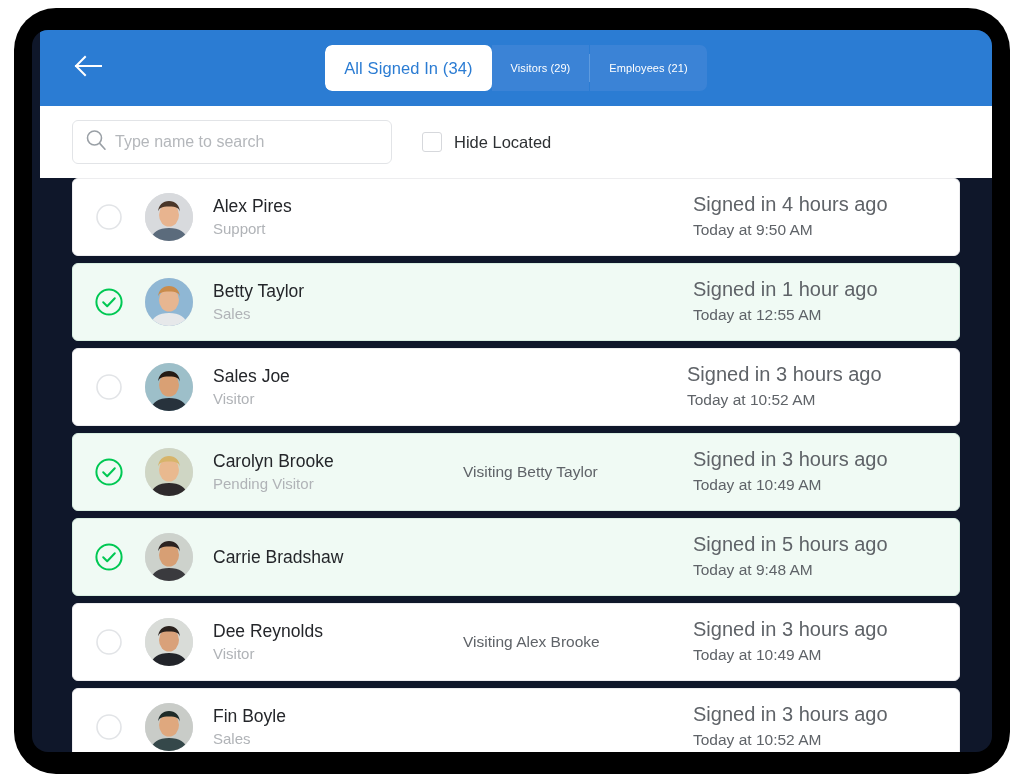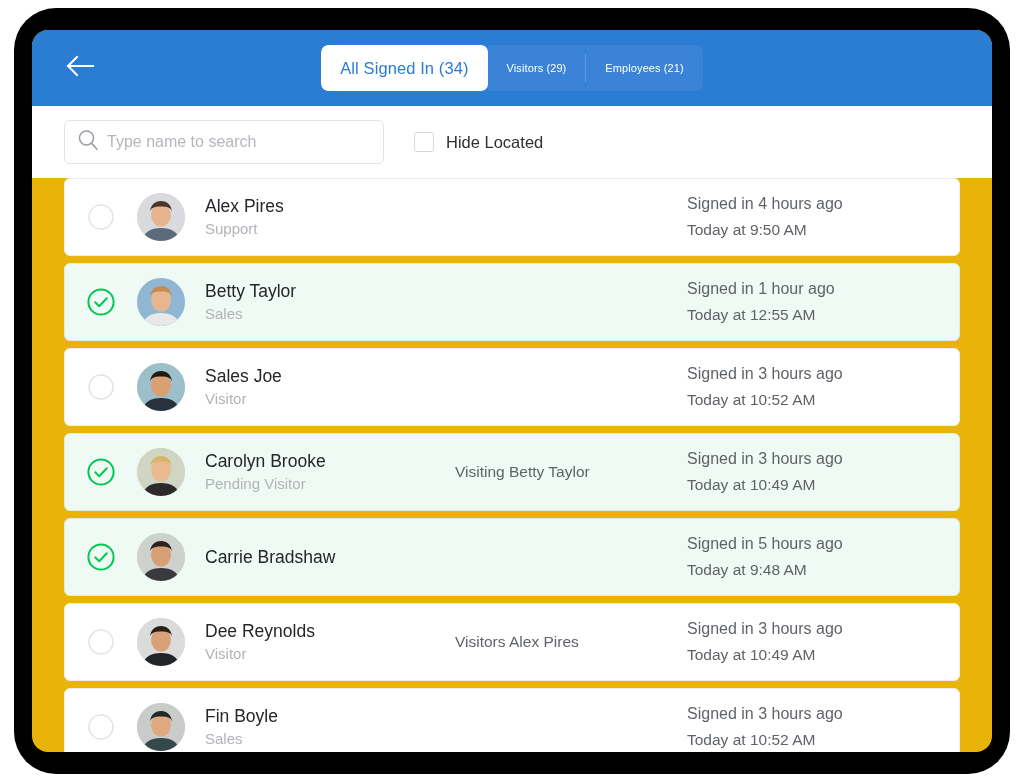--- a/index.html
+++ b/index.html
@@ -22,23 +22,24 @@
     background: #000000;
     border-radius: 42px;
   }
 
   .screen {
     position: absolute;
     left: 18px;
     top: 22px;
     width: 960px;
     height: 722px;
-    background: #eab308;
+    background: #0f172a;
     border-radius: 16px;
     overflow: hidden;
+    padding-left: 8px;
   }
 
   
   .header {
     position: relative;
     height: 76px;
     background: #2b7cd3;
     display: flex;
     align-items: center;
   }
@@ -212,21 +213,21 @@
     text-align: left;
   }
 
   .row-times {
     margin-left: auto;
     width: 272px;
     flex: none;
   }
 
   .row-time-1 {
-    font-size: 16px;
+    font-size: 20px;
     color: #5f6368;
     line-height: 22px;
   }
 
   .row-time-2 {
     font-size: 15.5px;
     color: #5f6368;
     line-height: 22px;
     margin-top: 4px;
   }
@@ -411,21 +412,21 @@
               <rect width="48" height="48" fill="#d9dcd8"></rect>
               <path d="M6 48c0-9 8-13 18-13s18 4 18 13z" fill="#22242a"></path>
               <ellipse cx="24" cy="22" rx="10" ry="11.5" fill="#d9a17a"></ellipse>
               <path d="M13 20c0-8 5-12 11-12s11 4 11 12c0-5-4-6.5-11-6.5S13 15 13 20z" fill="#2a211d"></path>
             </svg>
           </div>
           <div class="row-name-block">
             <div class="row-name">Dee Reynolds</div>
             <div class="row-sub">Visitor</div>
           </div>
-          <div class="row-visiting">Visitors Alex Pires</div>
+          <div class="row-visiting">Visiting Alex Brooke</div>
           <div class="row-times">
             <div class="row-time-1">Signed in 3 hours ago</div>
             <div class="row-time-2">Today at 10:49 AM</div>
           </div>
         </div>
         <div class="row">
           <div class="row-check">
             <svg width="26" height="26" viewBox="0 0 26 26" fill="none">
               <circle cx="13" cy="13" r="12" stroke="#e2e4e7" stroke-width="1.6"></circle>
             </svg>

